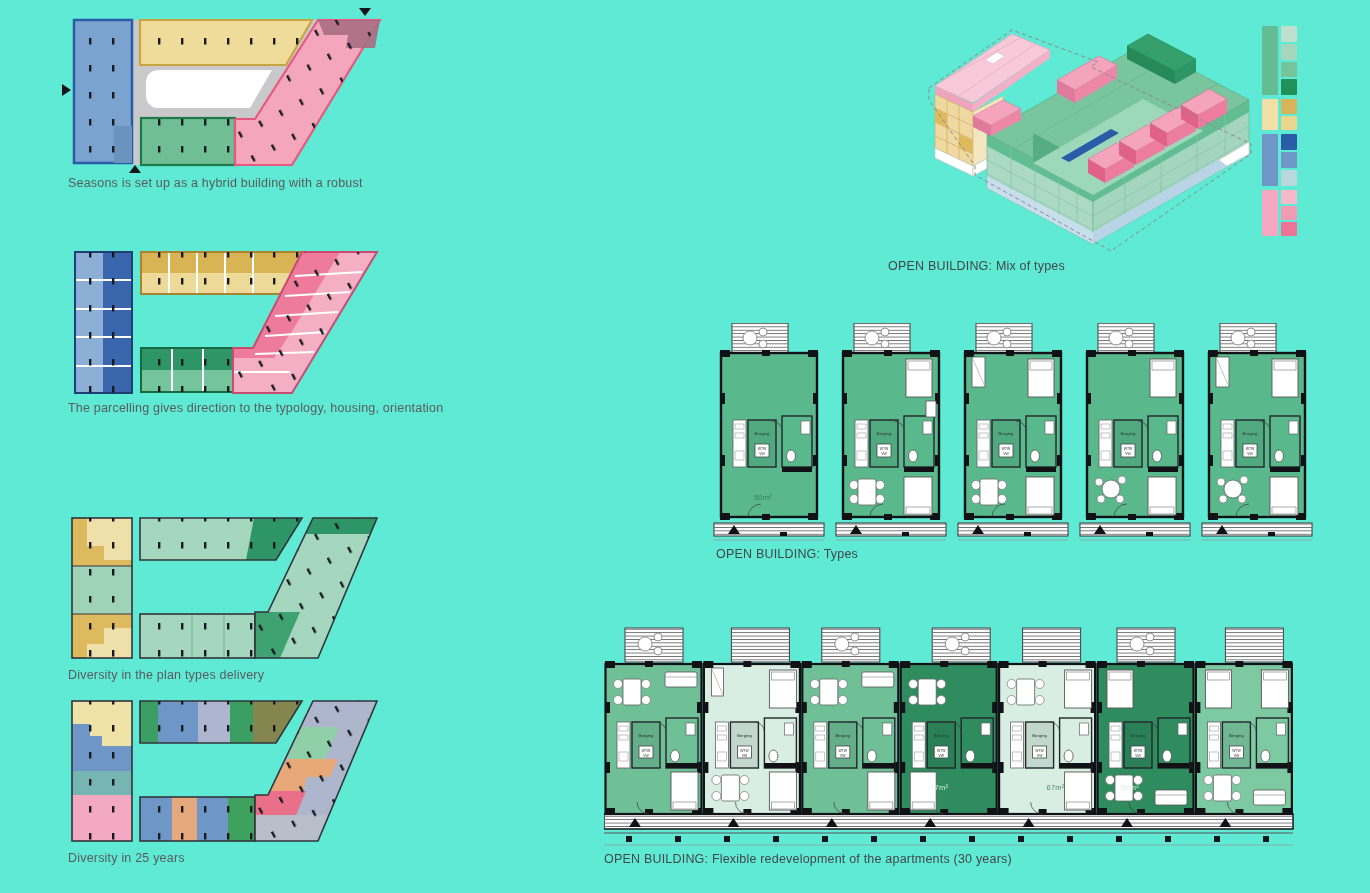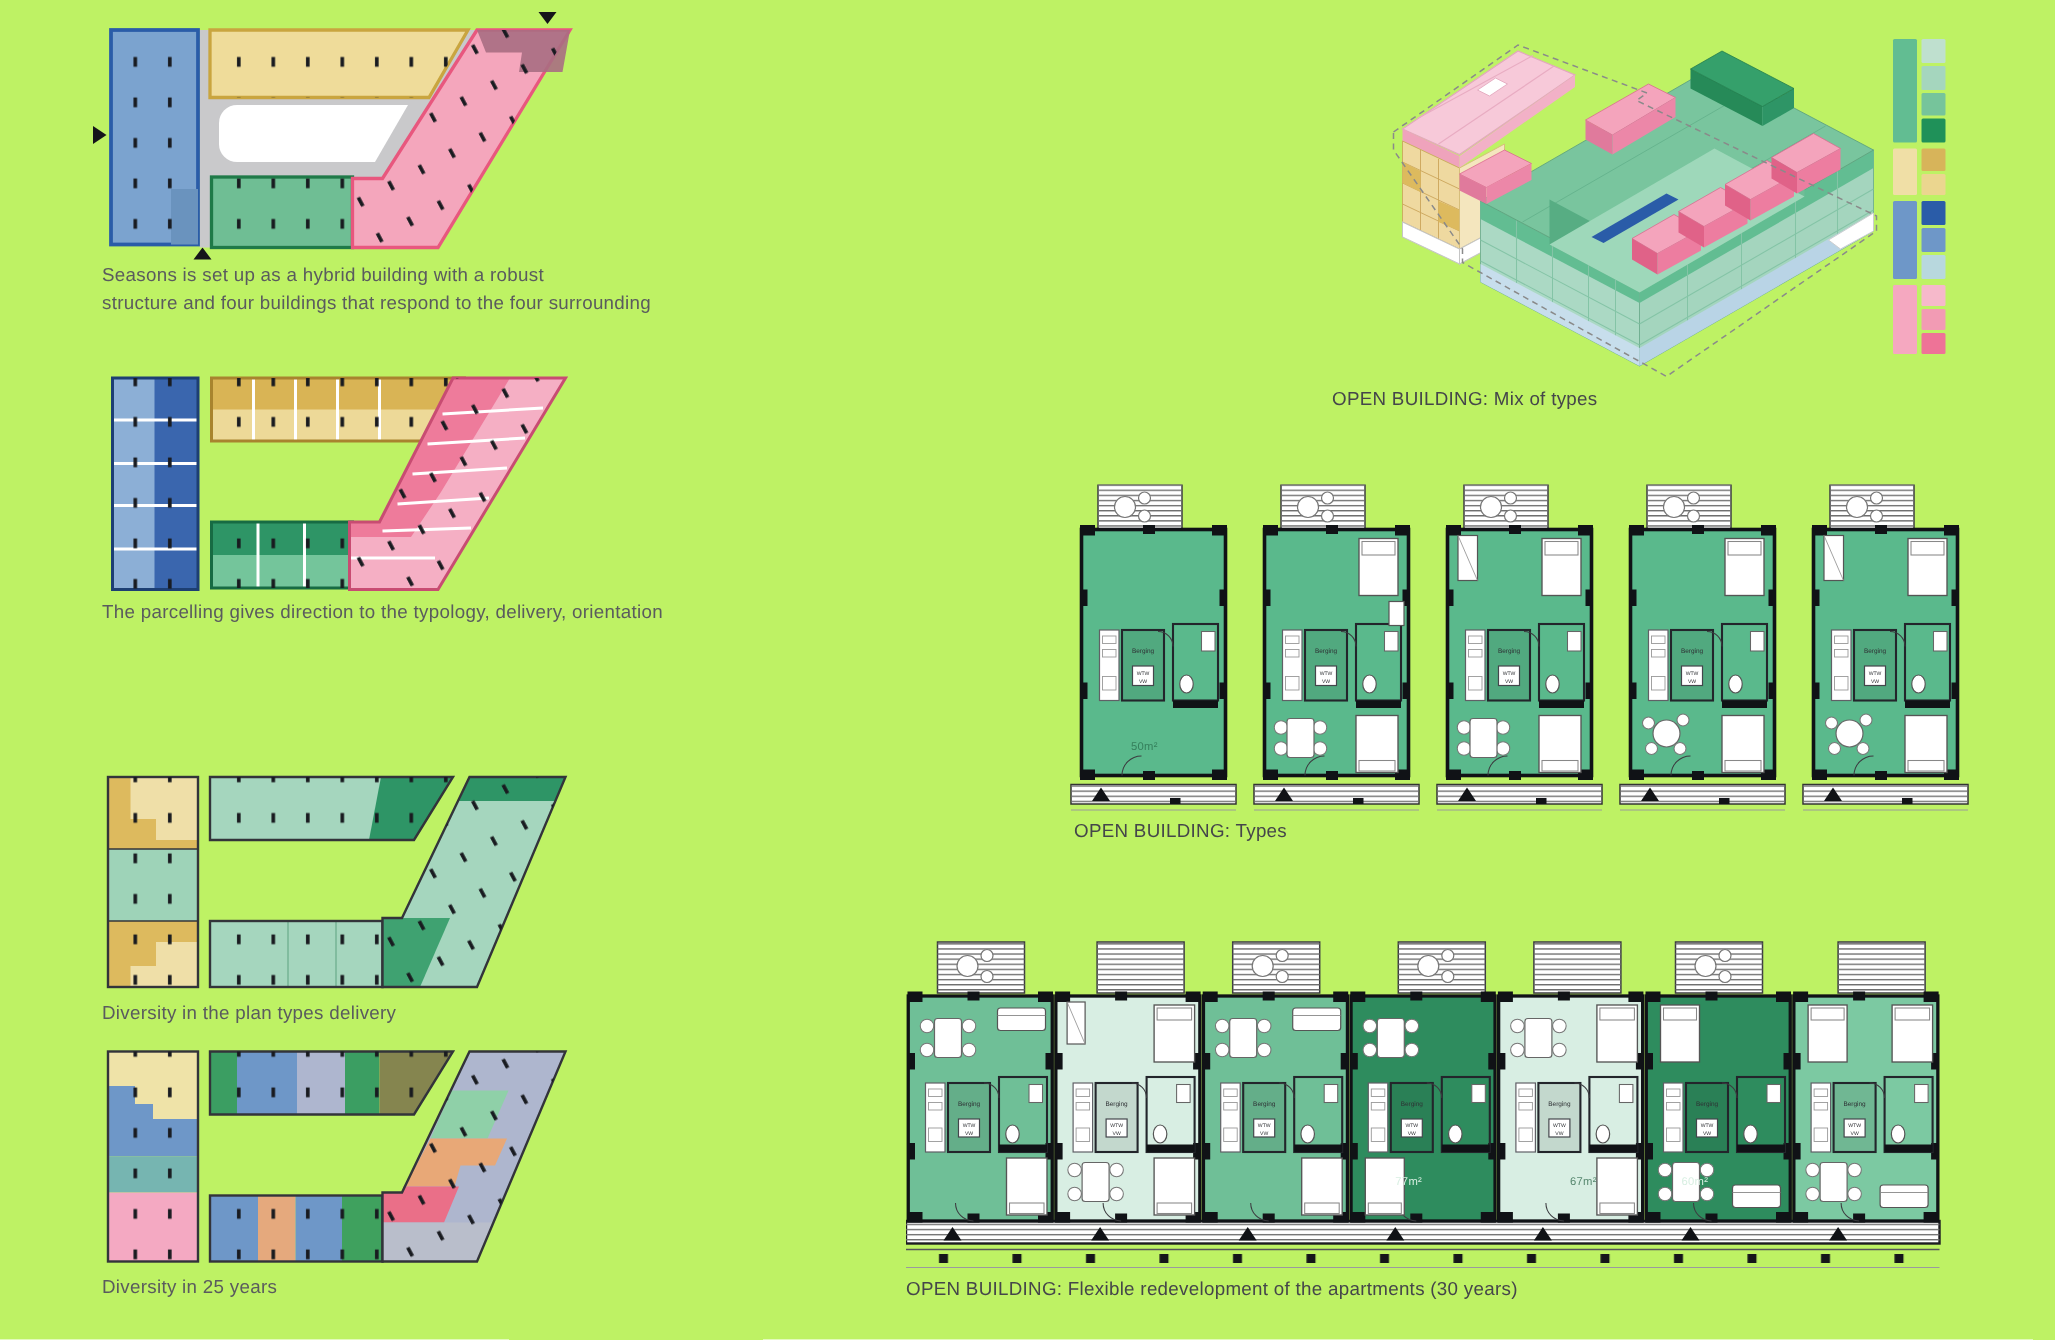--- a/index.html
+++ b/index.html
@@ -1,16 +1,16 @@
 <!DOCTYPE html>
 <html><head>
 <meta charset="utf-8">
 <style>
   html,body{margin:0;padding:0;background:#fff;}
-  .page{position:relative;width:1370px;height:893px;background:#bef264;overflow:hidden;
+  .page{position:relative;width:1370px;height:893px;background:#5eead4;overflow:hidden;
         font-family:"Liberation Sans",sans-serif;}
   .abs{position:absolute;}
   .caption{font-size:12.5px;line-height:19px;color:#5a5b5e;letter-spacing:.2px;}
   .caption.dark{color:#45464a;}
   
   .legend{display:flex;flex-direction:column;gap:4px;}
   .lg-group{display:flex;gap:3px;}
   .lg-tall{width:16px;border-radius:1px;}
   .lg-shades{display:flex;flex-direction:column;gap:2px;}
   .lg-shades div{width:16px;border-radius:1px;}
@@ -235,21 +235,20 @@
     <polygon points="78,14 250,14 224,59 78,59" fill="#EFDC9A" stroke="#C9A53F" stroke-width="2.2"></polygon>
     <polygon points="78,14 250,14 224,59 78,59" fill="url(#dashGrid)"></polygon>
     <rect x="79" y="112" width="94" height="47" fill="#6FBE94" stroke="#1F7A48" stroke-width="2.2"></rect>
     <rect x="79" y="112" width="94" height="47" fill="url(#dashGrid)"></rect>
     <polygon points="256,14 318,14 230,159 173,159 173,113 193,113" fill="#F4A6BC" stroke="#E8577E" stroke-width="2.2"></polygon>
     <path d="M256,14 L318,14 L313,42 L284,42 L286,29 L262,29 L258,19 Z" fill="#A86E82" opacity="0.9"></path>
     <polygon points="256,14 318,14 230,159 173,159 173,113 193,113" fill="url(#dashGridR)"></polygon>
   </svg>
   <div class="abs caption" style="left:68px;top:174px;width:380px">
     <div>Seasons is set up as a hybrid building with a robust</div>
-    <div>structure and four buildings that respond to the four surrounding</div>
   </div>
 
   <svg class="abs" style="left:62px;top:246px" width="330" height="152" viewBox="0 0 330 152">
     <rect x="13" y="6" width="57" height="141" fill="#8CAFD6"></rect>
     <rect x="41" y="6" width="29" height="141" fill="#3A66AE"></rect>
     <g stroke="#fff" stroke-width="2">
       <line x1="13" y1="34" x2="70" y2="34"></line>
         <line x1="13" y1="63" x2="70" y2="63"></line>
       <line x1="13" y1="91" x2="70" y2="91"></line>
         <line x1="13" y1="120" x2="70" y2="120"></line>
@@ -281,21 +280,21 @@
         <line x1="223" y1="50" x2="288" y2="46"></line>
       <line x1="213" y1="70" x2="276" y2="66"></line>
         <line x1="203" y1="90" x2="264" y2="86"></line>
       <line x1="193" y1="108" x2="252" y2="106"></line>
         <line x1="171" y1="126" x2="228" y2="126"></line>
     </g>
     <polygon points="240,6 315,6 230,147 171,147 171,102 191,102" fill="none" stroke="#C84C72" stroke-width="2"></polygon>
     <polygon points="240,6 315,6 230,147 171,147 171,102 191,102" fill="url(#dashGridR)"></polygon>
   </svg>
   <div class="abs caption" style="left:68px;top:399px;width:380px">
-    <div>The parcelling gives direction to the typology, delivery, orientation</div>
+    <div>The parcelling gives direction to the typology, housing, orientation</div>
   </div>
 
   <svg class="abs" style="left:62px;top:510px" width="330" height="155" viewBox="0 0 330 155">
     <rect x="10" y="8" width="60" height="48" fill="#DDBA5E"></rect>
     <polygon points="25,8 70,8 70,50 42,50 42,36 25,36" fill="#EFDFA8"></polygon>
     <rect x="10" y="56" width="60" height="48" fill="#9ED3B8"></rect>
     <rect x="10" y="104" width="60" height="44" fill="#DDBA5E"></rect>
     <polygon points="42,118 70,118 70,148 25,148 25,134 42,134" fill="#EFDFA8"></polygon>
     <rect x="10" y="8" width="60" height="140" fill="none" stroke="#33343a" stroke-width="1.6"></rect>
     <line x1="10" y1="56" x2="70" y2="56" stroke="#33343a" stroke-width="1"></line>

